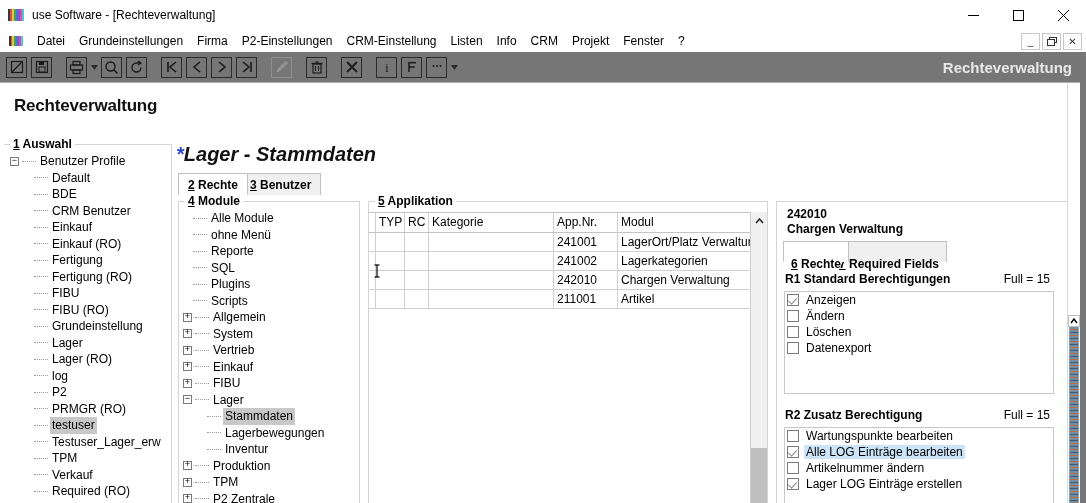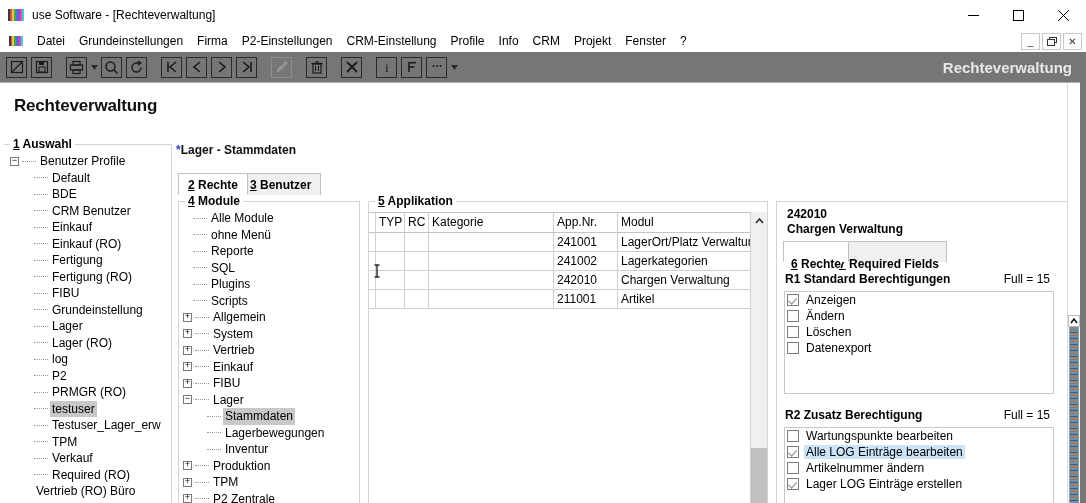--- a/index.html
+++ b/index.html
@@ -176,21 +176,21 @@
     background: #fff; display: inline-flex;
     align-items: center; justify-content: center;
     font-size: 9px; line-height: 7px; color: #000;
     margin-right: 3px; flex: 0 0 auto;
     font-family: "Liberation Mono", monospace;
   }
 
   
   .star-title {
     position: absolute; left: 176px; top: 60px;
-    font-size: 12px; font-weight: bold; color: #111;
+    font-size: 20px; font-weight: bold; color: #111; font-style: italic;
   }
   .star-title .star { color: #2a48c8; }
 
   .tabstrip {
     position: absolute; left: 178px; top: 90px; width: 890px; height: 22px;
   }
   .tab {
     position: absolute; top: 0; height: 22px;
     padding: 2px 9px 0 9px;
     font-size: 12px; font-weight: bold;
@@ -385,21 +385,21 @@
     </div>
   </div>
 
   <div class="menubar">
     <div class="menu-logo"></div>
     <div class="menu-item">Datei</div>
     <div class="menu-item">Grundeinstellungen</div>
     <div class="menu-item">Firma</div>
     <div class="menu-item">P2-Einstellungen</div>
     <div class="menu-item">CRM-Einstellung</div>
-    <div class="menu-item">Profile</div>
+    <div class="menu-item">Listen</div>
     <div class="menu-item">Info</div>
     <div class="menu-item">CRM</div>
     <div class="menu-item">Projekt</div>
     <div class="menu-item">Fenster</div>
     <div class="menu-item">?</div>
     <div class="mdi-btns">
       <div class="mdi-btn">_</div>
       <div class="mdi-btn">
         <svg width="10" height="9" viewBox="0 0 10 9">
           <rect x="2.5" y="0.5" width="7" height="5" fill="none" stroke="#333"></rect>
@@ -571,20 +571,25 @@
           </div>
           <div class="tnode">
             <span style="display: inline-block; width: 30px; flex: 0 0 auto;"></span>
             <span class="dots"></span>
             <span class="tlabel">Fertigung (RO)</span>
           </div>
           <div class="tnode">
             <span style="display: inline-block; width: 30px; flex: 0 0 auto;"></span>
             <span class="dots"></span>
             <span class="tlabel">FIBU</span>
+          </div>
+          <div class="tnode">
+            <span style="display: inline-block; width: 30px; flex: 0 0 auto;"></span>
+            <span class="dots"></span>
+            <span class="tlabel">FIBU (RO)</span>
           </div>
           <div class="tnode">
             <span style="display: inline-block; width: 30px; flex: 0 0 auto;"></span>
             <span class="dots"></span>
             <span class="tlabel">Grundeinstellung</span>
           </div>
           <div class="tnode">
             <span style="display: inline-block; width: 30px; flex: 0 0 auto;"></span>
             <span class="dots"></span>
             <span class="tlabel">Lager</span>

